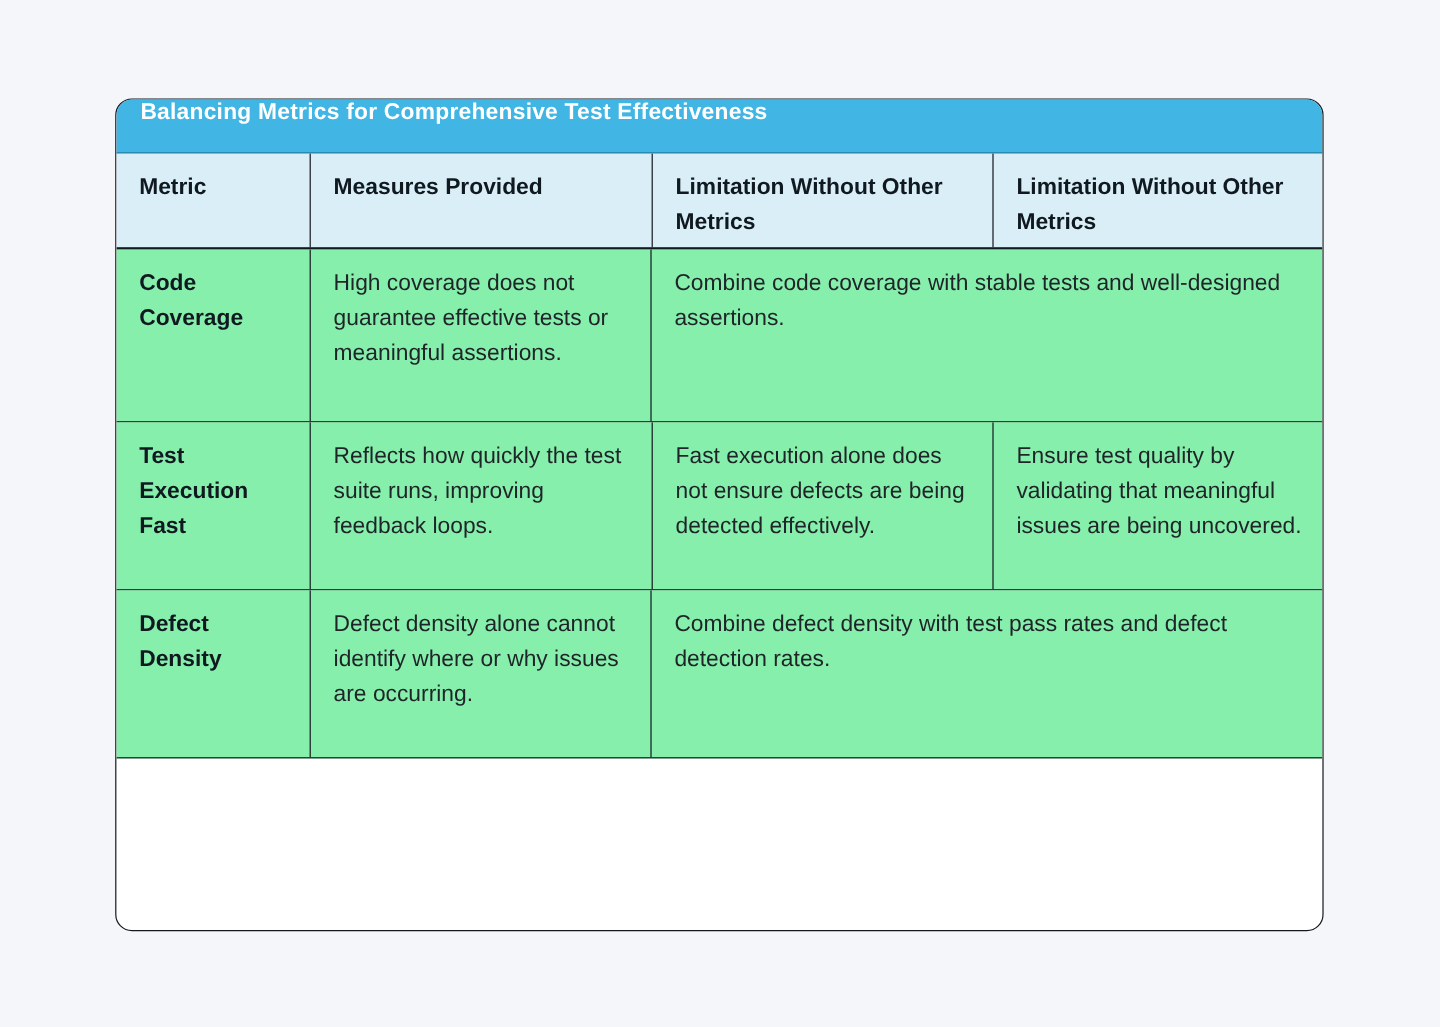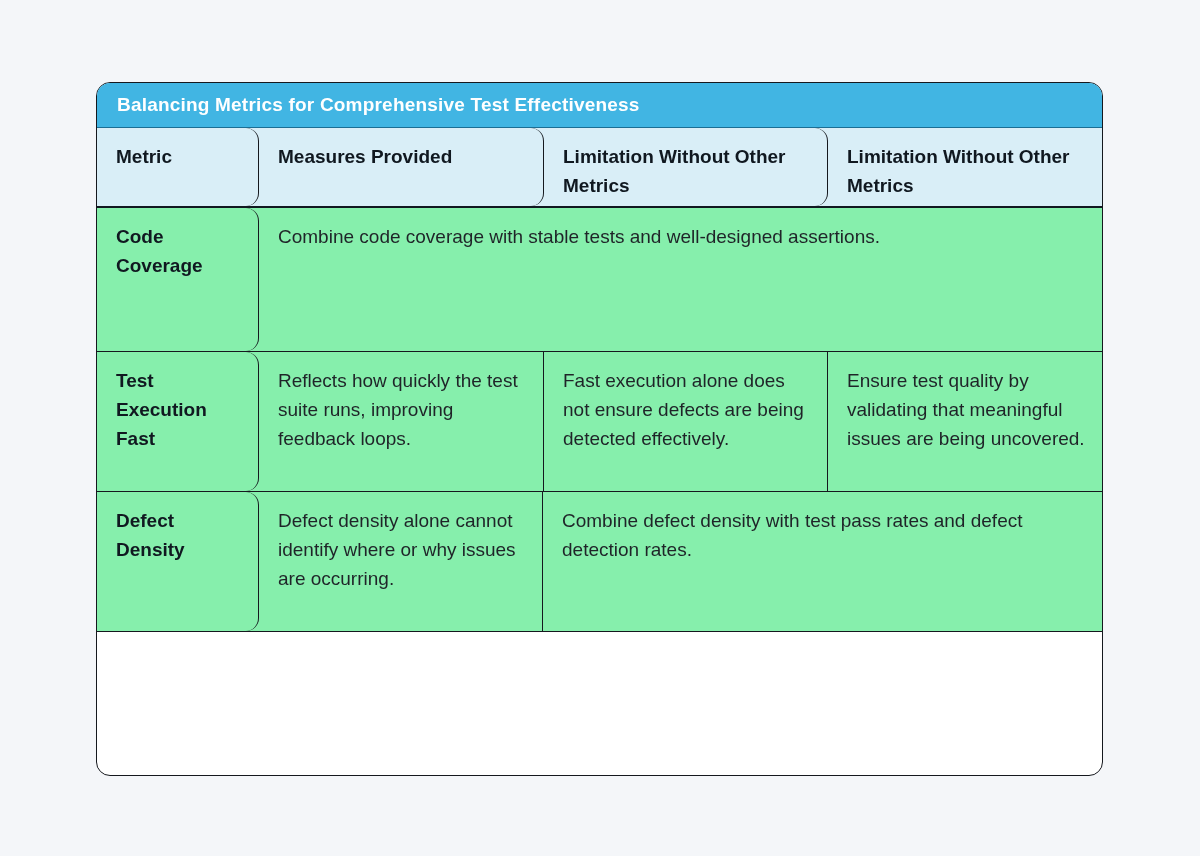--- a/index.html
+++ b/index.html
@@ -21,21 +21,21 @@
     border-radius: 14px;
     overflow: hidden;
     background: #ffffff;
   }
   .title-bar {
     box-sizing: border-box;
     height: 45px;
     background: #41b5e3;
     border-bottom: 1px solid #1b6e94;
     display: flex;
-    align-items: center;
+    align-items: flex-start;
     padding: 0 20px;
   }
   .title-bar .title {
     color: #ffffff;
     font-size: 19px;
     font-weight: bold;
     letter-spacing: 0.2px;
   }
   .row {
     display: flex;
@@ -68,41 +68,41 @@
   .cell.last {
     border-right: none;
   }
   .c0 { width: 162px; }
   .c1 { width: 285px; }
   .c2 { width: 284px; }
   .c3 { width: 274px; flex: 1; }
   .header-cell, .metric-cell {
     font-weight: bold;
     color: #101820;
-    border-radius: 13px;
   }
 </style>
 </head>
 <body>
 
 <div class="card">
 
   <div class="title-bar">
     <span class="title">Balancing Metrics for Comprehensive Test Effectiveness</span>
   </div>
 
   <div class="row header-row">
     <div class="cell header-cell c0">Metric</div>
     <div class="cell header-cell c1">Measures Provided</div>
     <div class="cell header-cell c2">Limitation Without Other Metrics</div>
     <div class="cell header-cell c3 last">Limitation Without Other Metrics</div>
   </div>
 
   <div class="row body-row r1">
     <div class="cell metric-cell c0">Code Coverage</div>
+    <div class="cell c2">High coverage does not guarantee effective tests or meaningful assertions.</div>
     <div class="cell c3 last">Combine code coverage with stable tests and well-designed assertions.</div>
   </div>
 
   <div class="row body-row r2">
     <div class="cell metric-cell c0">Test Execution Fast</div>
     <div class="cell c1">Reflects how quickly the test suite runs, improving feedback loops.</div>
     <div class="cell c2">Fast execution alone does not ensure defects are being detected effectively.</div>
     <div class="cell c3 last">Ensure test quality by validating that meaningful issues are being uncovered.</div>
   </div>
 

